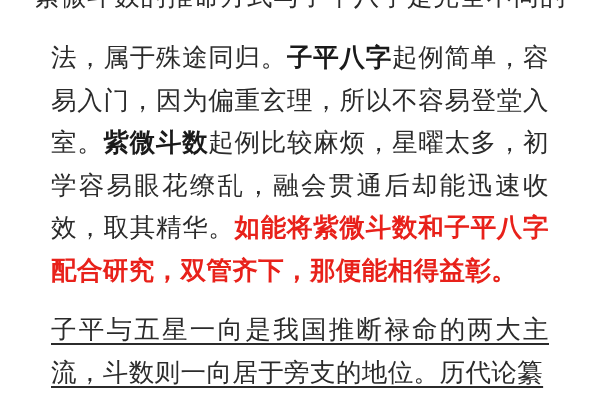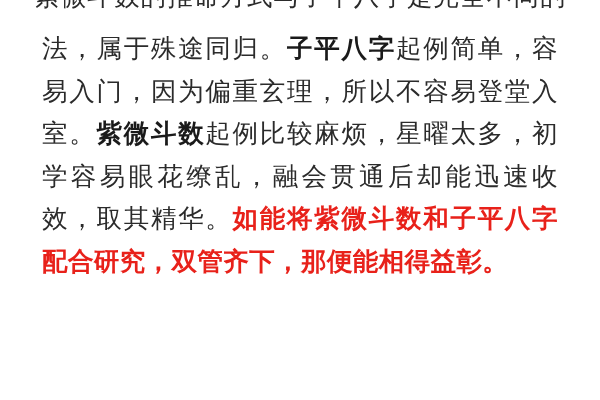--- a/index.html
+++ b/index.html
@@ -61,21 +61,21 @@
   .red {
     color: #e8211a;
     font-weight: bold;
   }
   .underline-para {
     text-decoration: underline;
     text-decoration-thickness: 1.5px;
     text-underline-offset: 5px;
   }
   .para {
-    margin: 8px;
+    margin: 17px;
     font-family: Liberation Serif, serif;
   }
   .para + .para {
     margin-top: 0;
   }
   .bottom-fade {
     position: absolute;
     left: 0;
     right: 0;
     bottom: 0;
@@ -87,16 +87,19 @@
 <body>
 
 <div id="page">
 
   <div class="clipped-line">紫微斗数的推命方式与子平八字是完全不同的两种方</div>
 
   <div class="flow">
     <p class="text-body para">
       <span>法，属于殊途同归。</span><span class="bold">子平八字</span><span>起例简单，容易入门，因为偏重玄理，所以不容易登堂入室。</span><span class="bold">紫微斗数</span><span>起例比较麻烦，星曜太多，初学容易眼花缭乱，融会贯通后却能迅速收效，取其精华。</span><span class="red">如能将紫微斗数和子平八字配合研究，双管齐下，那便能相得益彰。</span>
     </p>
+    <p class="text-body para underline-para">
+      <span>子平与五星一向是我国推断禄命的两大主流，斗数则一向居于旁支的地位。历代论纂</span>
+    </p>
   </div>
 
   <div class="bottom-fade"></div>
 </div>
 
 </body></html>

